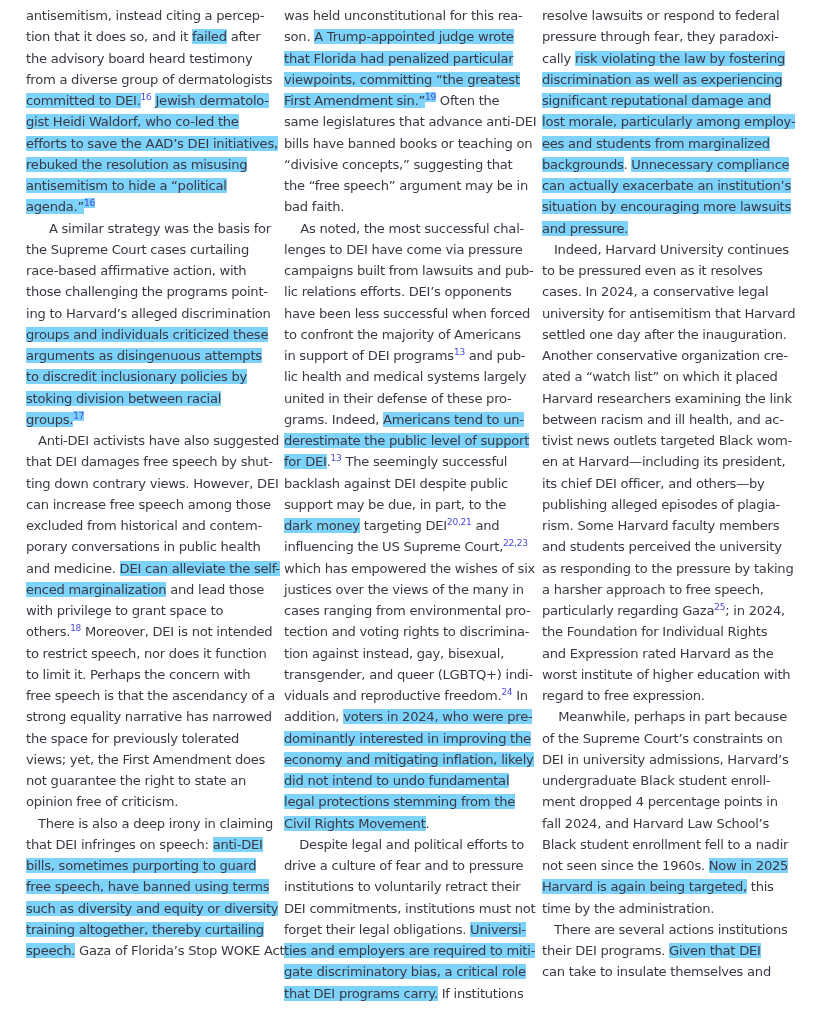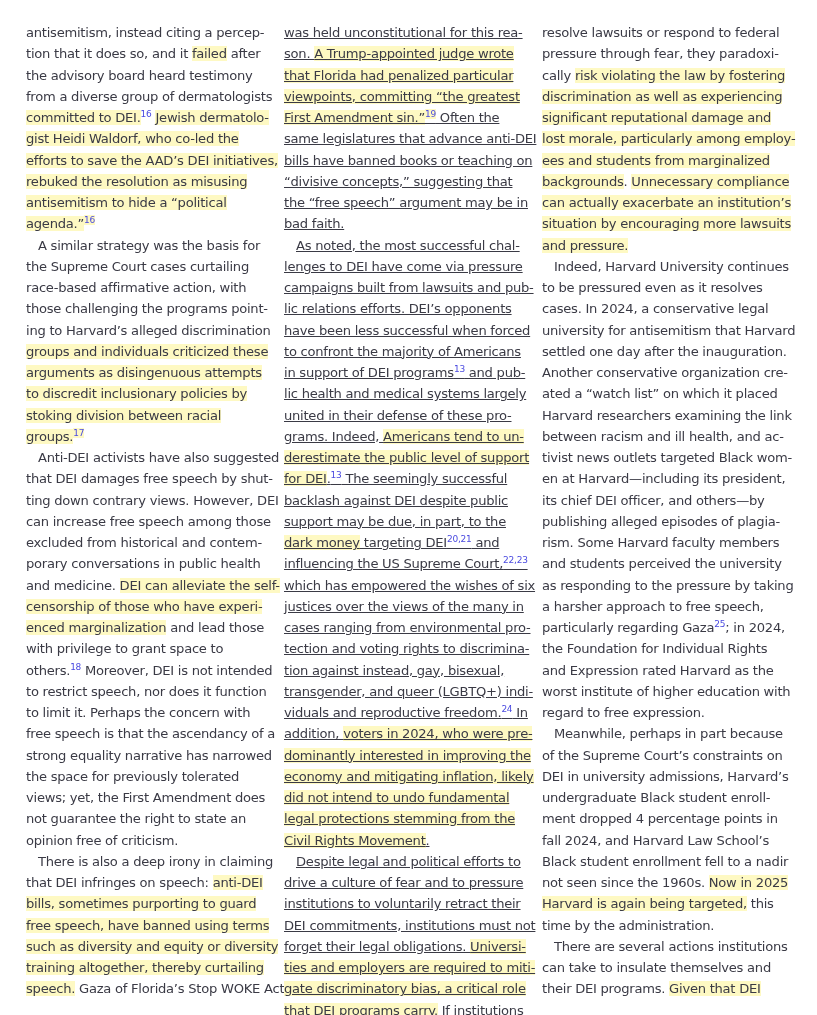--- a/index.html
+++ b/index.html
@@ -1,24 +1,24 @@
 <!DOCTYPE html>
 <html><head>
 <meta charset="utf-8">
 <style>
   html, body { margin:0; padding:0; background:#ffffff; }
   body { width:817px; height:1015px; position:relative; overflow:hidden;
          font-family:"DejaVu Sans", sans-serif; color:#3a3a45; }
-  .col { position:absolute; top:22px; }
+  .col { position:absolute; top:5px; }
   .col1 { left:26px; width:245px; }
-  .col2 { left:284px; width:240px;text-decoration:underline; }
+  .col2 { left:284px; width:240px; }
   .col3 { left:542px; width:245px; }
   .line { height:21.25px; line-height:21.25px; font-size:13.1px; white-space:nowrap; letter-spacing:-0.25px; }
-  .indent { padding-left:12px; }
-  .hl { background:#fef9c3; }
+  .indent { padding-left:12px;text-align:right; }
+  .hl { background:#7dd3fc; }
   sup.ref { color:#4a4ae0; font-size:9px; vertical-align:5px; line-height:0; }
 </style>
 </head>
 <body>
 
 <div class="col col1">
     <div class="line"><span>antisemitism, instead citing a percep-</span></div>
     <div class="line"><span>tion that it does so, and it </span><span class="hl">failed</span><span> after</span></div>
     <div class="line"><span>the advisory board heard testimony</span></div>
     <div class="line"><span>from a diverse group of dermatologists</span></div>
@@ -38,21 +38,20 @@
     <div class="line"><span class="hl">to discredit inclusionary policies by</span></div>
     <div class="line"><span class="hl">stoking division between racial</span></div>
     <div class="line"><span class="hl">groups.</span><sup class="ref hl">17</sup></div>
     <div class="line indent"><span>Anti-DEI activists have also suggested</span></div>
     <div class="line"><span>that DEI damages free speech by shut-</span></div>
     <div class="line"><span>ting down contrary views. However, DEI</span></div>
     <div class="line"><span>can increase free speech among those</span></div>
     <div class="line"><span>excluded from historical and contem-</span></div>
     <div class="line"><span>porary conversations in public health</span></div>
     <div class="line"><span>and medicine. </span><span class="hl">DEI can alleviate the self-</span></div>
-    <div class="line"><span class="hl">censorship of those who have experi-</span></div>
     <div class="line"><span class="hl">enced marginalization</span><span> and lead those</span></div>
     <div class="line"><span>with privilege to grant space to</span></div>
     <div class="line"><span>others.</span><sup class="ref">18</sup><span> Moreover, DEI is not intended</span></div>
     <div class="line"><span>to restrict speech, nor does it function</span></div>
     <div class="line"><span>to limit it. Perhaps the concern with</span></div>
     <div class="line"><span>free speech is that the ascendancy of a</span></div>
     <div class="line"><span>strong equality narrative has narrowed</span></div>
     <div class="line"><span>the space for previously tolerated</span></div>
     <div class="line"><span>views; yet, the First Amendment does</span></div>
     <div class="line"><span>not guarantee the right to state an</span></div>
@@ -152,15 +151,15 @@
     <div class="line"><span>of the Supreme Court’s constraints on</span></div>
     <div class="line"><span>DEI in university admissions, Harvard’s</span></div>
     <div class="line"><span>undergraduate Black student enroll-</span></div>
     <div class="line"><span>ment dropped 4 percentage points in</span></div>
     <div class="line"><span>fall 2024, and Harvard Law School’s</span></div>
     <div class="line"><span>Black student enrollment fell to a nadir</span></div>
     <div class="line"><span>not seen since the 1960s. </span><span class="hl">Now in 2025</span></div>
     <div class="line"><span class="hl">Harvard is again being targeted,</span><span> this</span></div>
     <div class="line"><span>time by the administration.</span></div>
     <div class="line indent"><span>There are several actions institutions</span></div>
+    <div class="line"><span>their DEI programs. </span><span class="hl">Given that DEI</span></div>
     <div class="line"><span>can take to insulate themselves and</span></div>
-    <div class="line"><span>their DEI programs. </span><span class="hl">Given that DEI</span></div>
   </div>
 
 </body></html>

